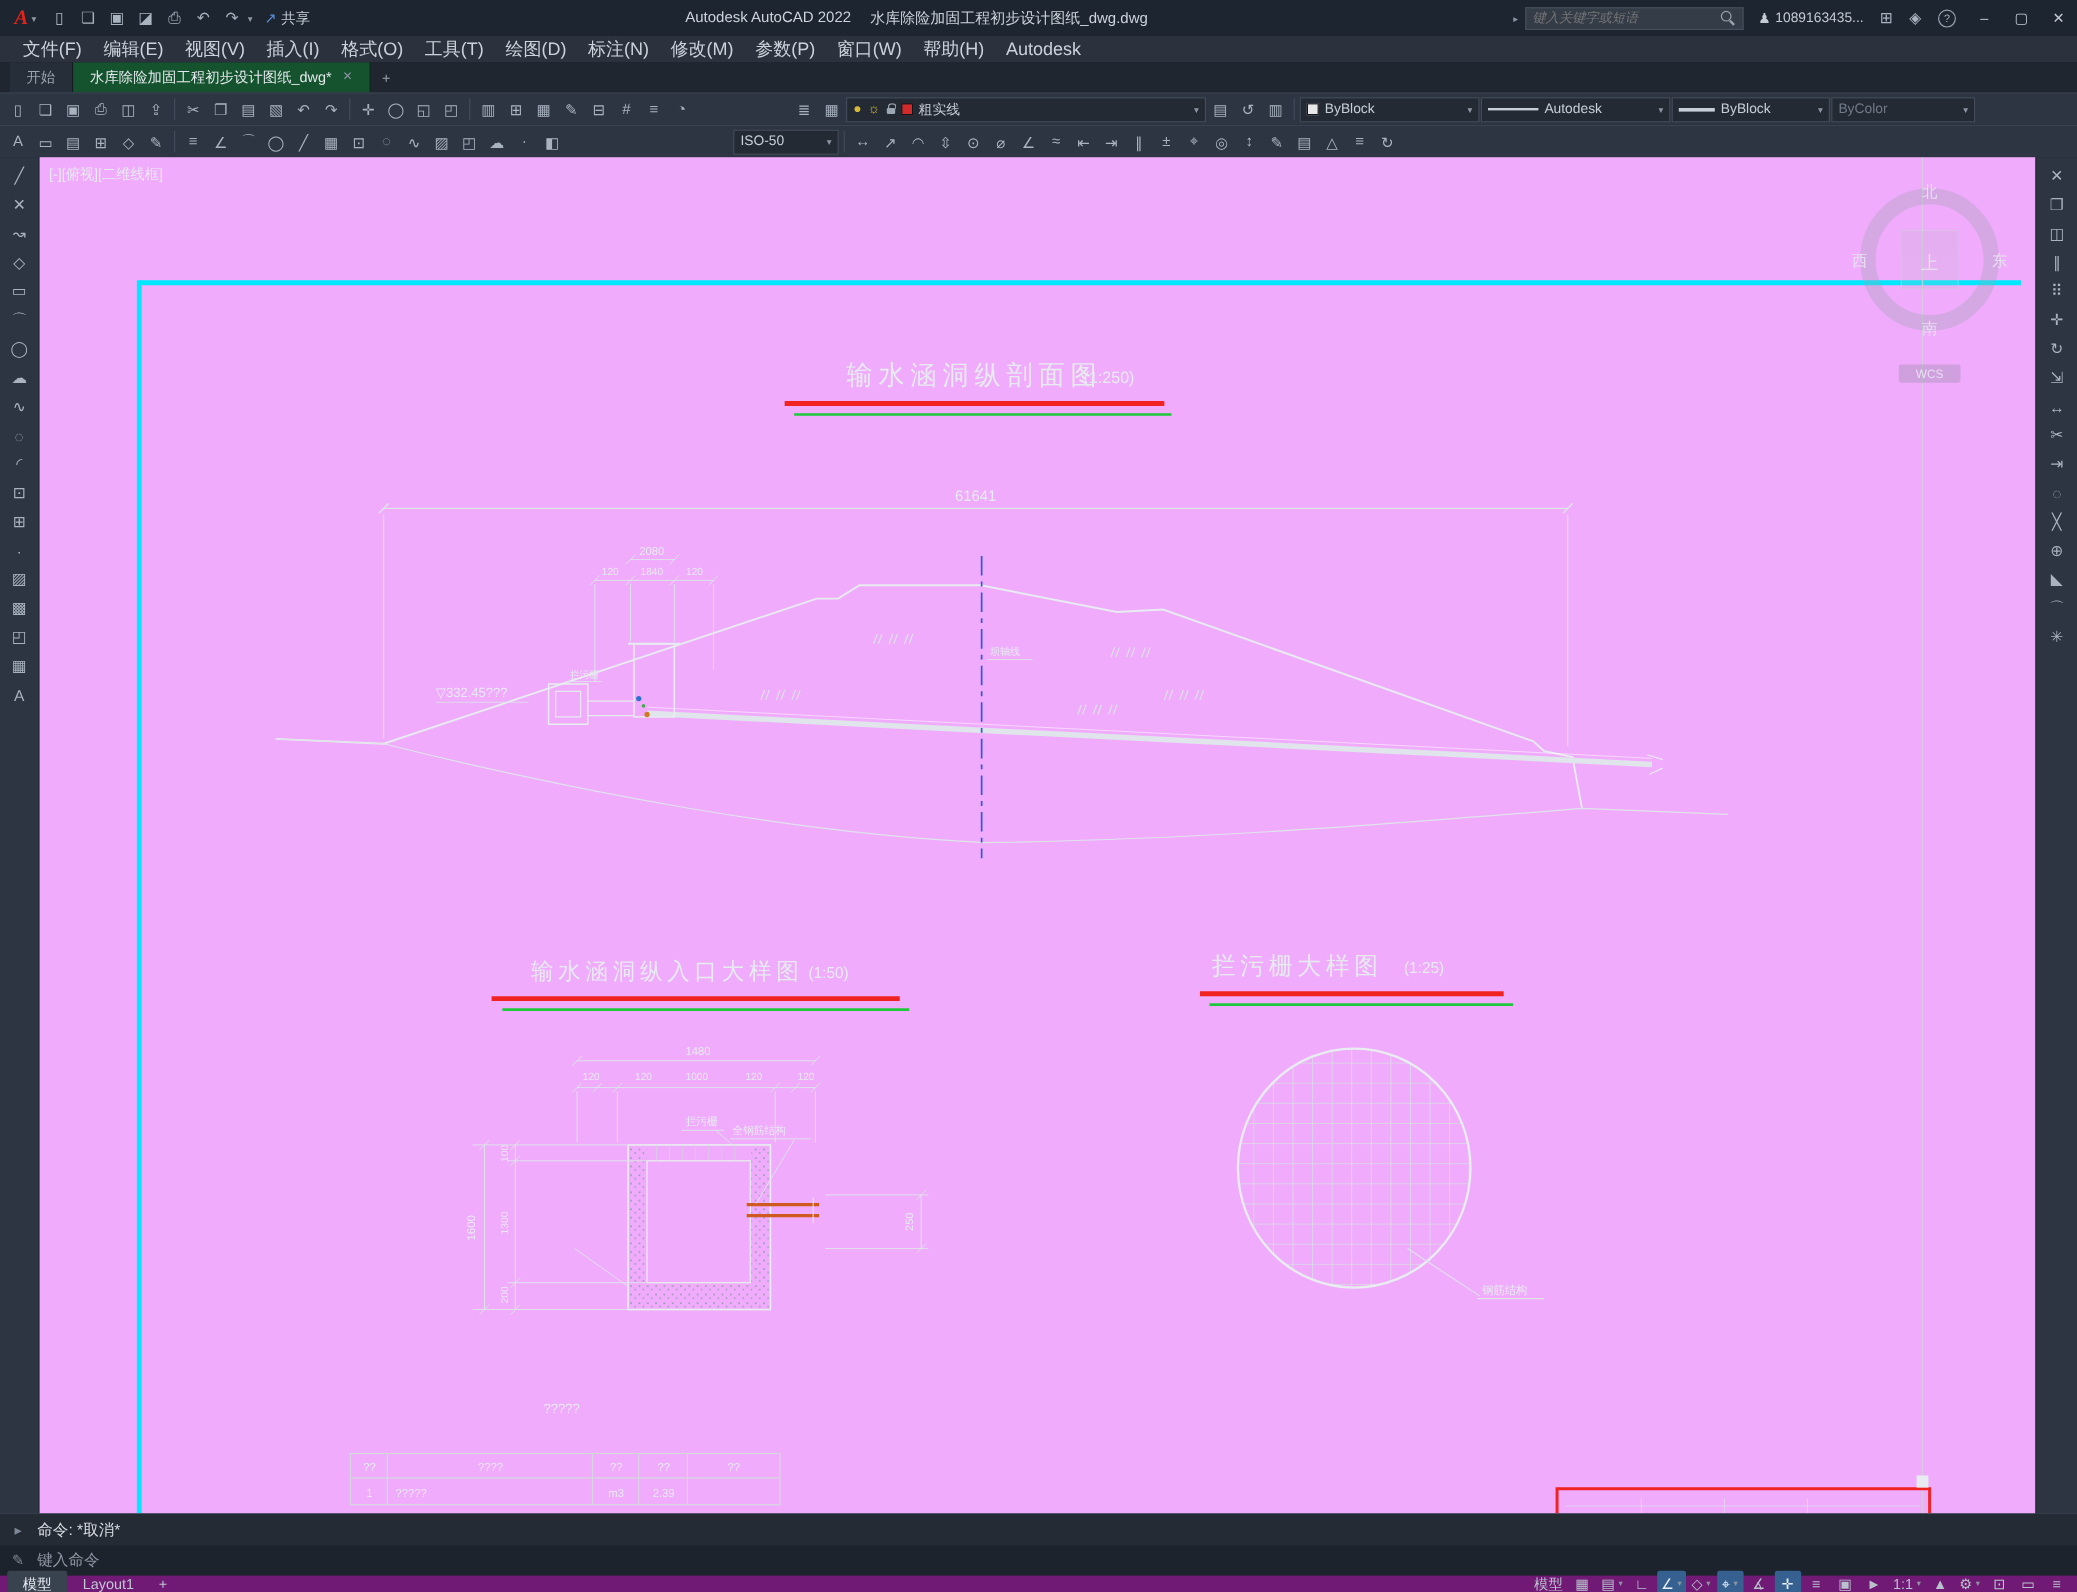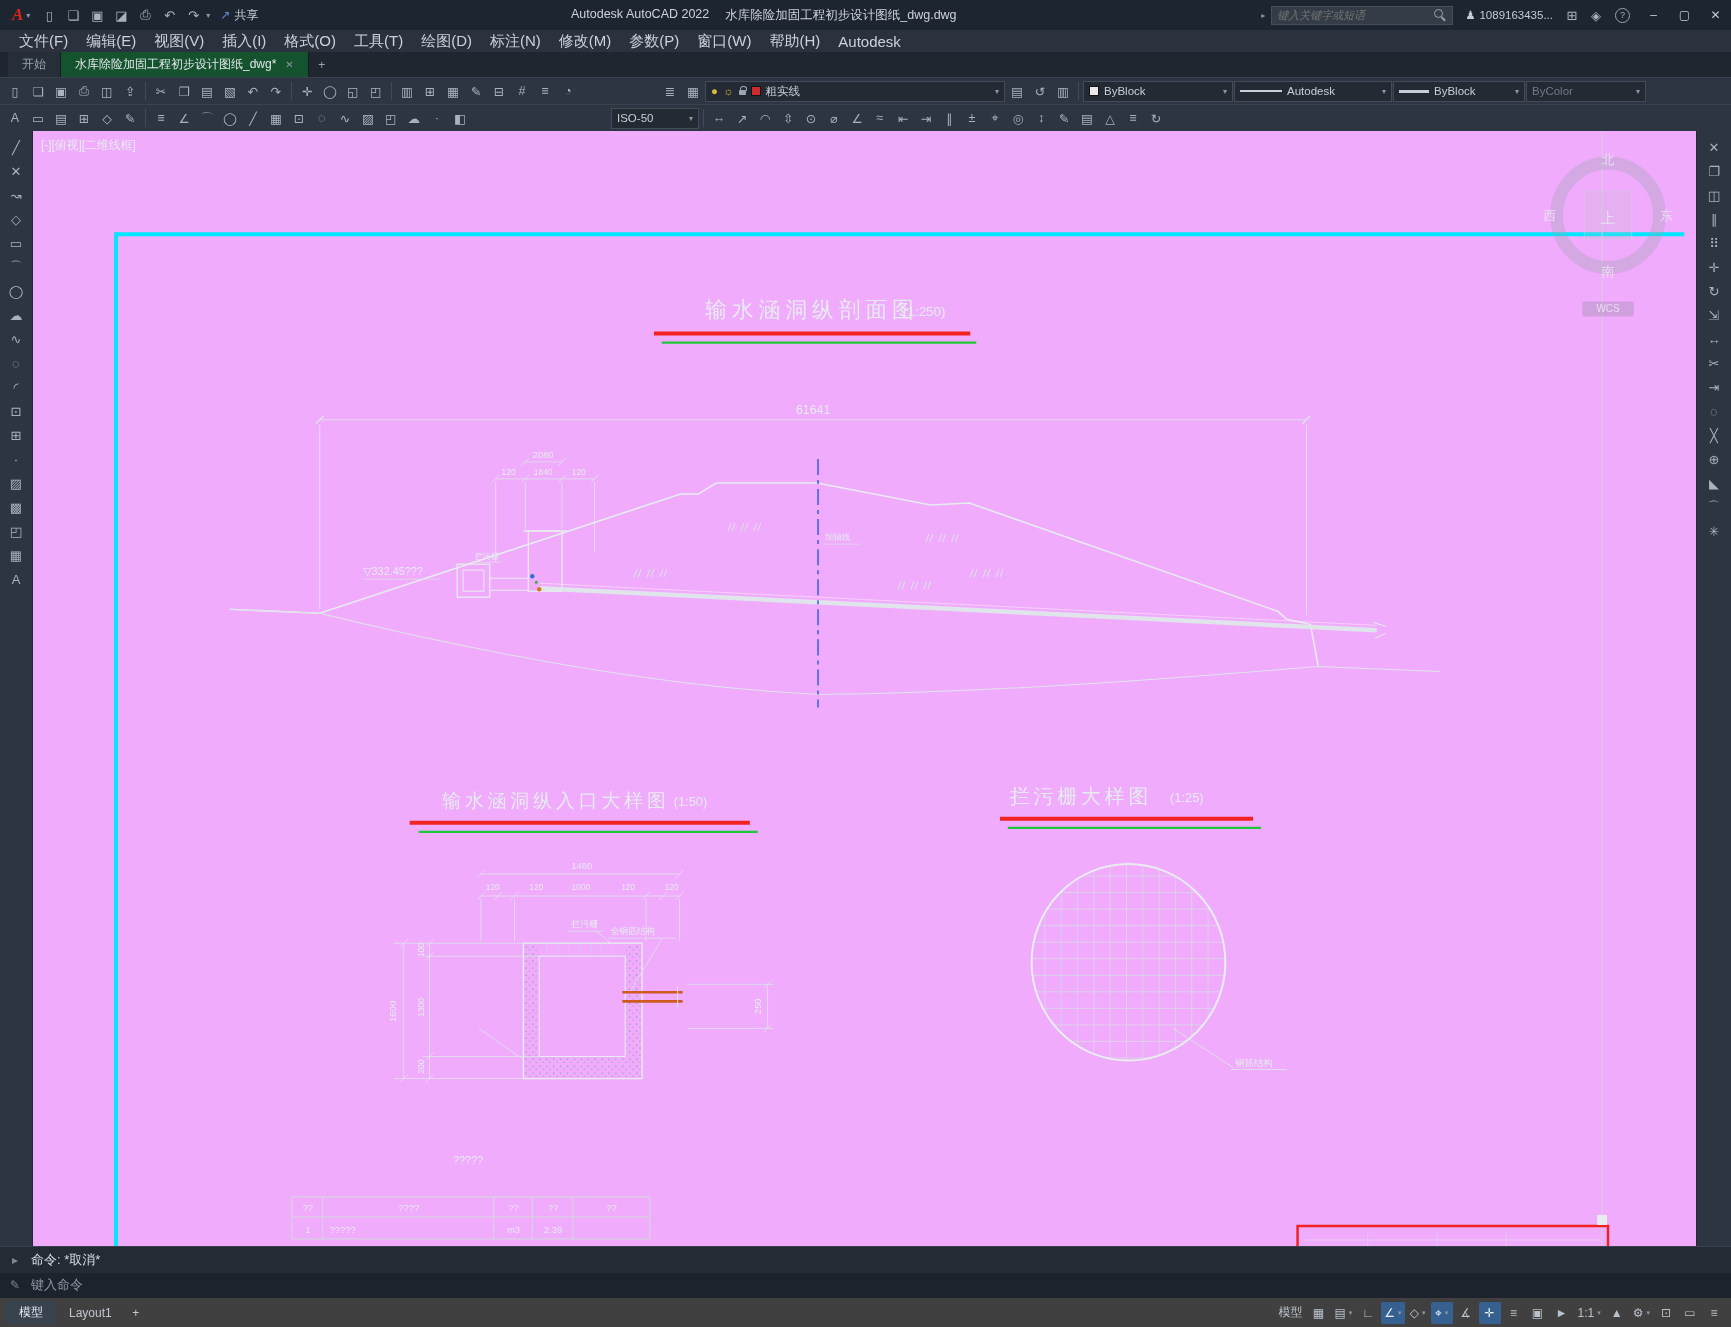--- a/index.html
+++ b/index.html
@@ -65,21 +65,21 @@
 
   
   .cmd {height:52px;border-top:1px solid #39424f;display:flex;flex-direction:column;font-size:13px;flex:none}
   .cmd-row {flex:1;display:flex;align-items:center;gap:8px;padding:0 7px;color:#d8dde4}
   .cmd-row.hist {background:#242b35}
   .cmd-row.inp {background:#1d232c}
   .cmd-ic {width:16px;text-align:center;color:#7f8995;font-size:12px;flex:none}
   .cmd-input {color:#8d97a4}
 
   
-  .status {height:29px;background:#404040;display:flex;align-items:center;padding:0 6px;font-size:12px;color:#c0c7d1;flex:none}
+  .status {height:14px;background:#701a75;display:flex;align-items:center;padding:0 6px;font-size:12px;color:#c0c7d1;flex:none}
   .sltab {height:23px;display:flex;align-items:center;padding:0 13px;border-radius:2px}
   .sltab.active {background:#39424f;color:#e6ebf2}
   .plus {width:22px;text-align:center}
   .sright {margin-left:auto;display:flex;align-items:center;gap:2px}
   .sbi {min-width:22px;height:22px;display:flex;align-items:center;justify-content:center;color:#b9c1cc;font-size:12px;border-radius:2px;padding:0 3px;gap:3px}
   .sbi.on {background:#35608f;color:#e8f0fa}
   .sbi .dc {font-size:7px;color:#8d96a3}
   .sbi i {font-style:normal}
 </style>
 </head>

